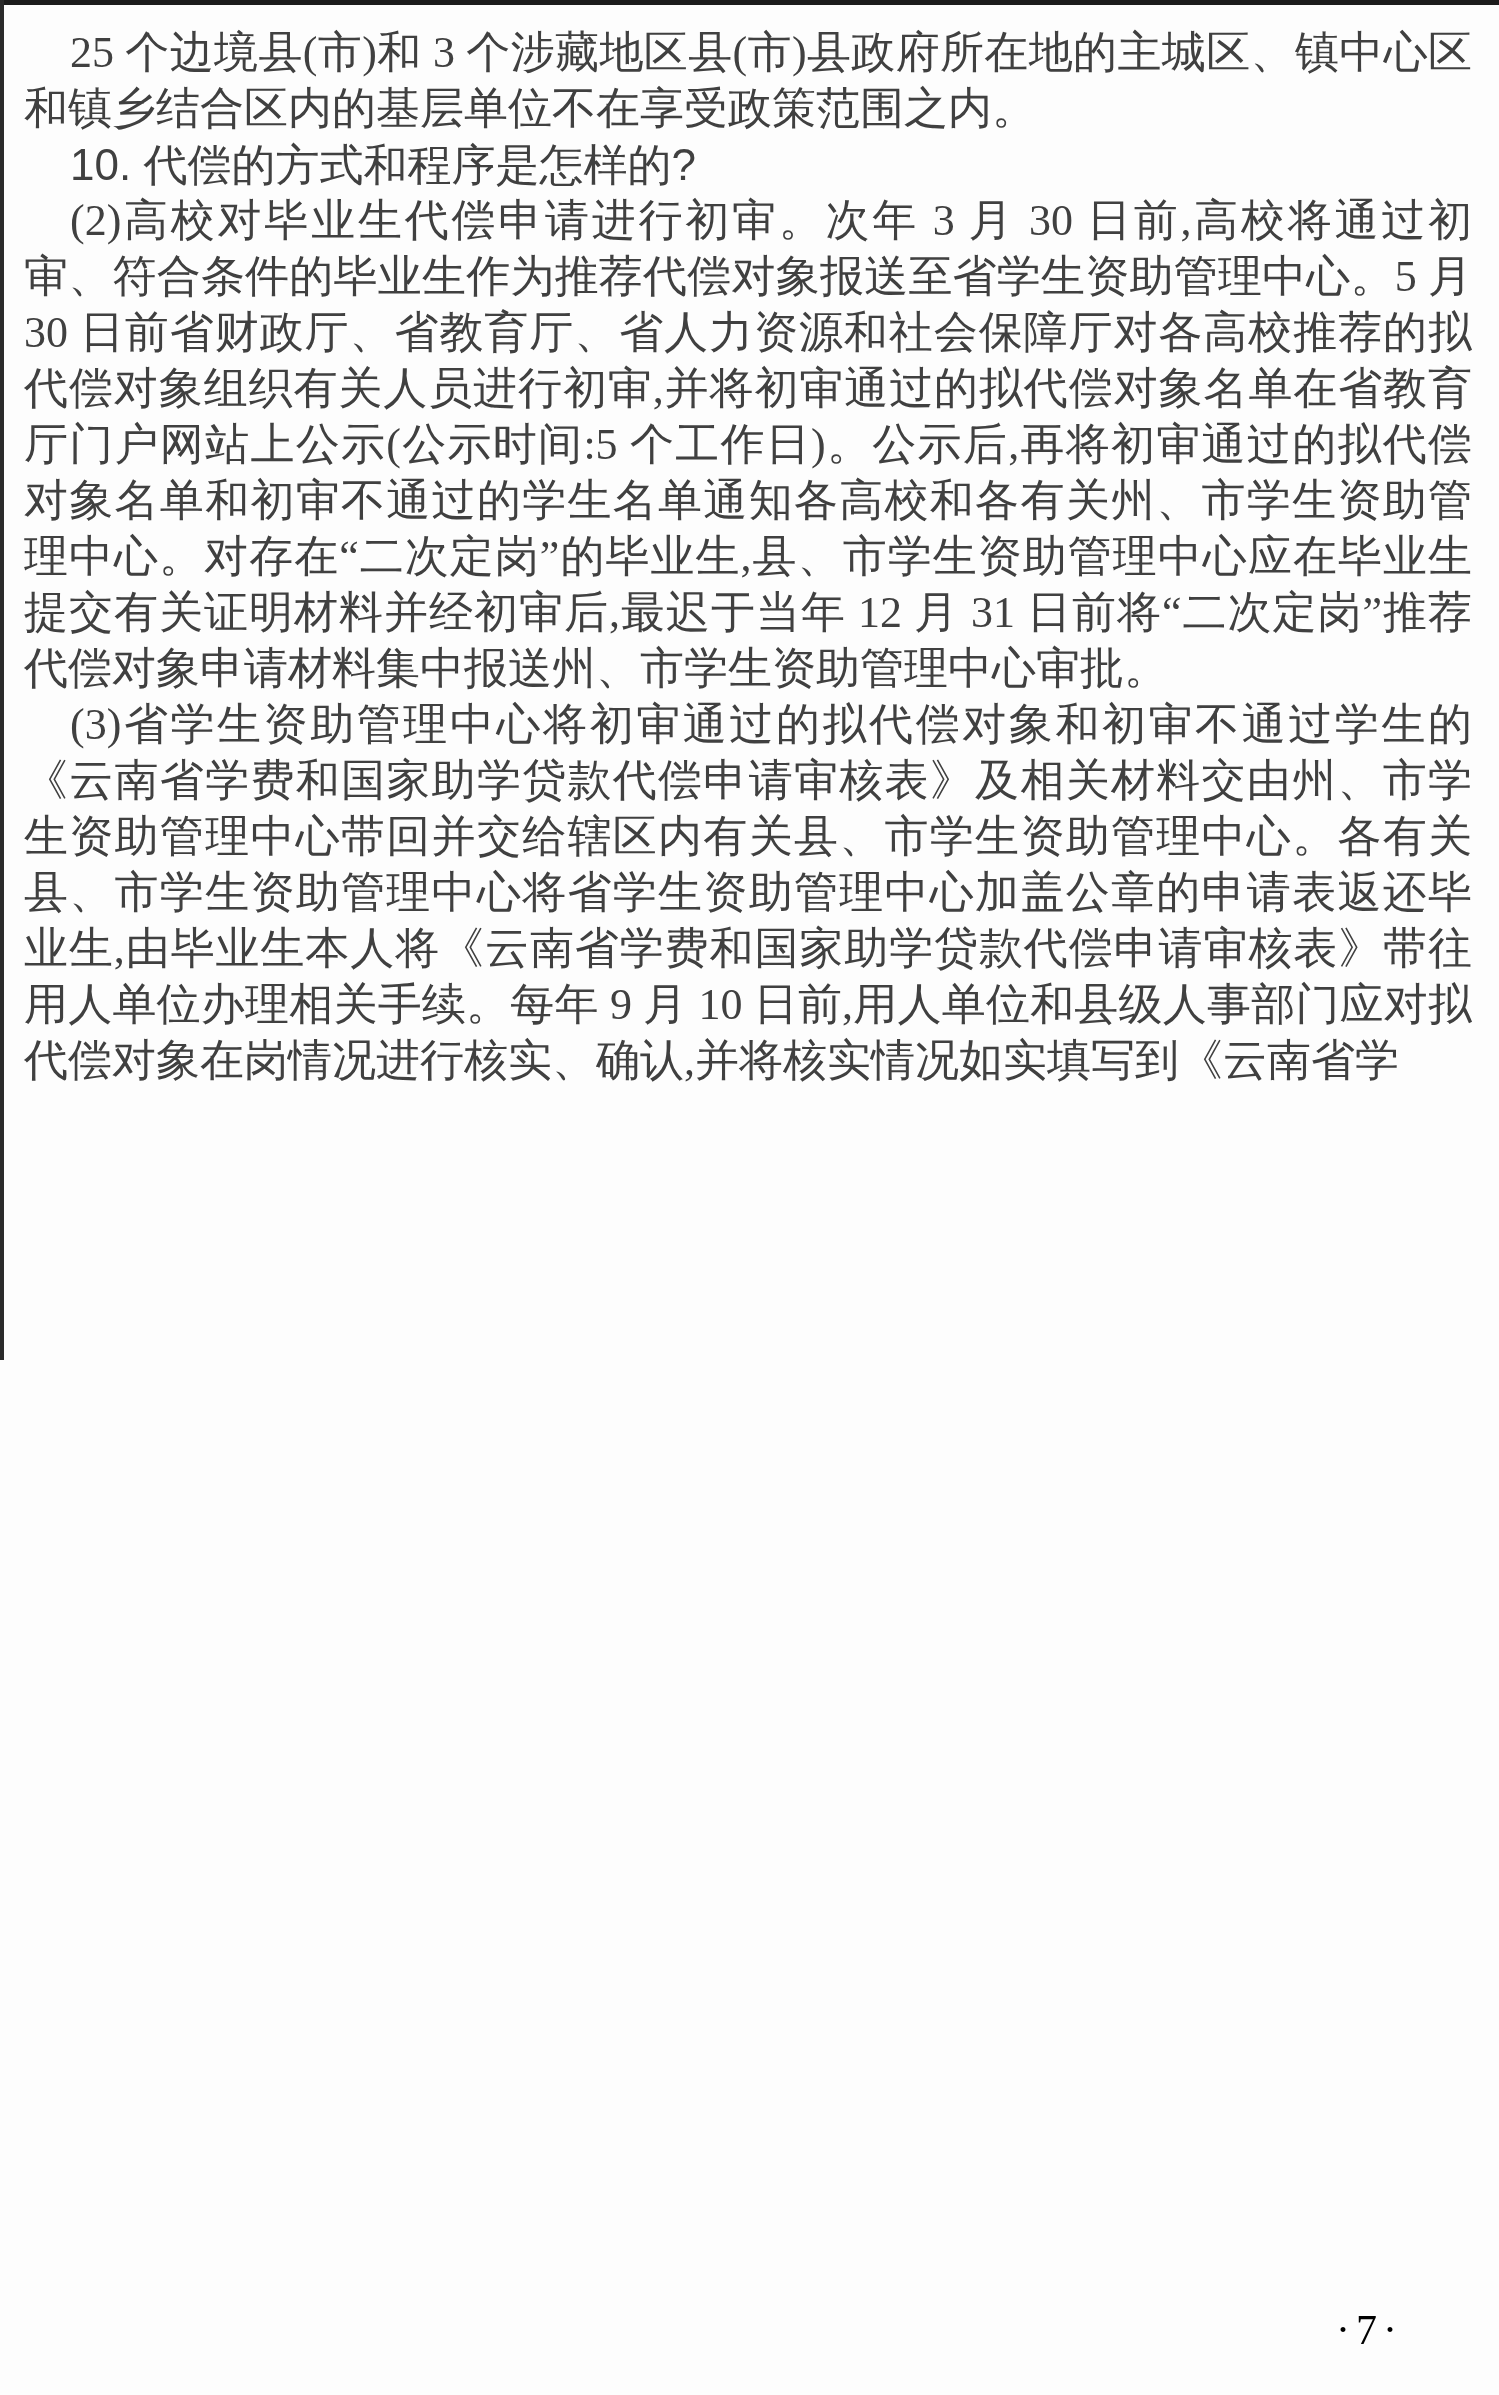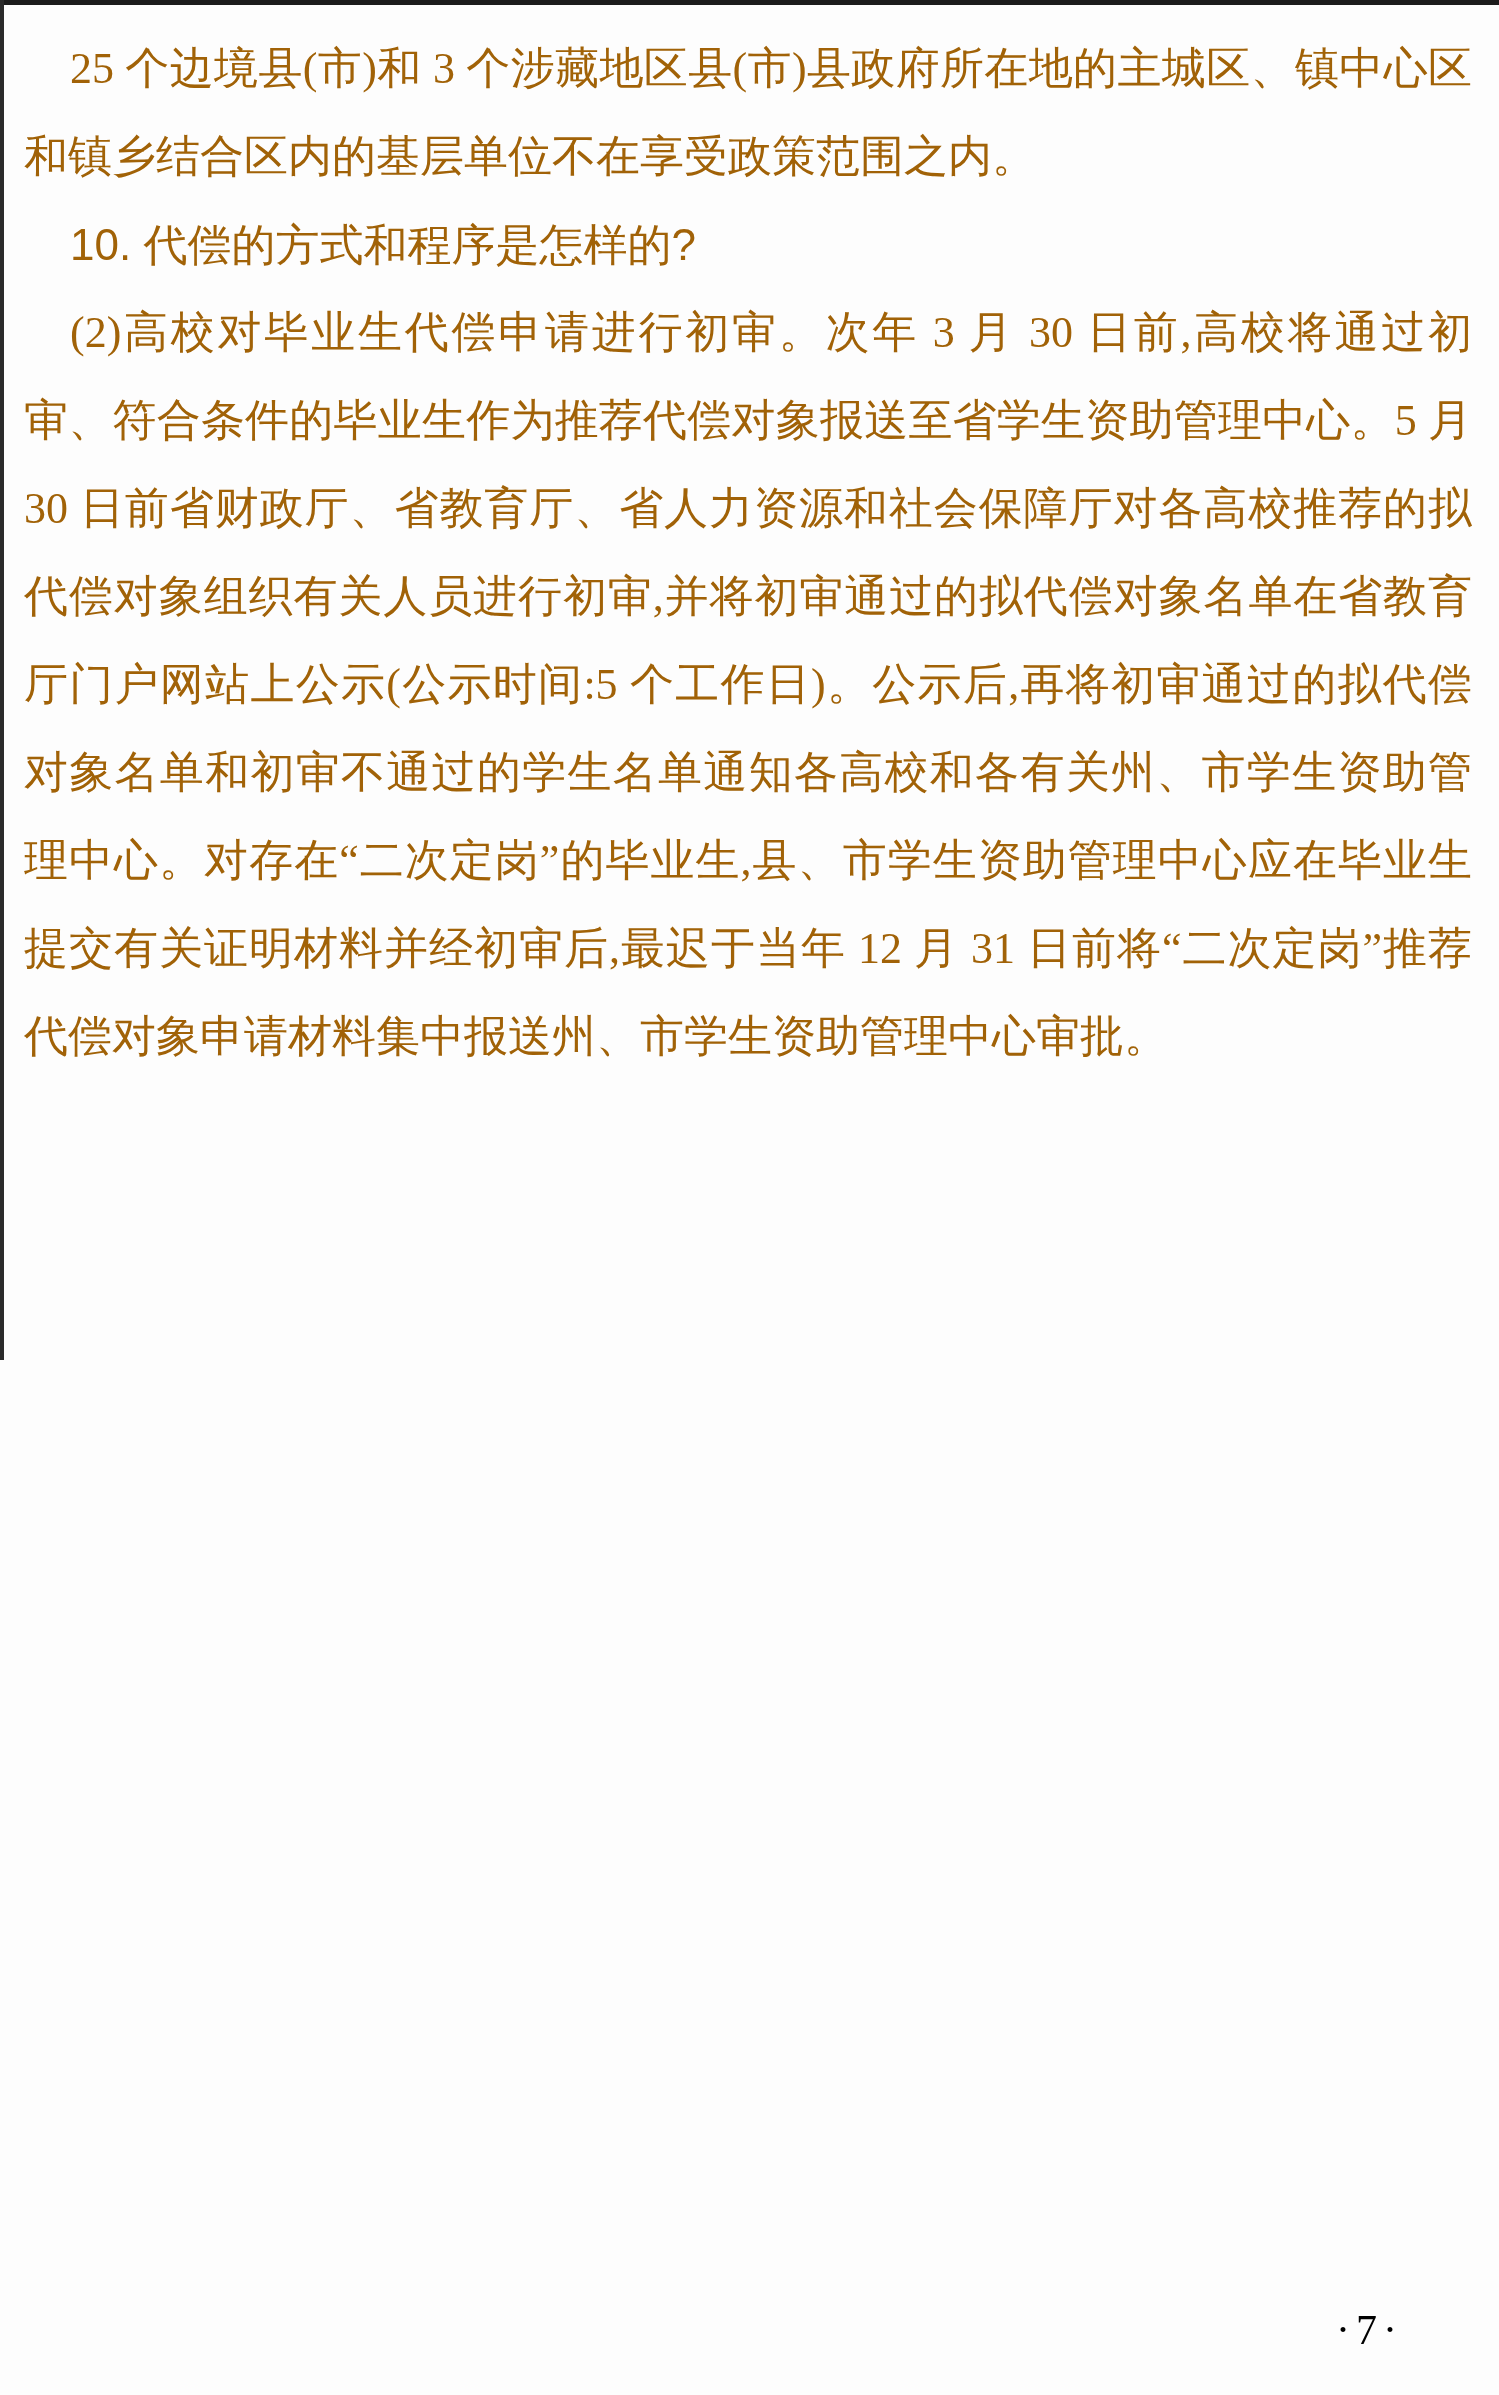--- a/index.html
+++ b/index.html
@@ -28,23 +28,23 @@
     width: 4px; height: 1360px;
     background: #2a2a2a;
   }
   .content {
     position: absolute;
     left: 24px;
     top: 25px;
     width: 1448px;
     font-family: "Liberation Serif", "DejaVu Serif", serif;
     font-size: 44px;
-    line-height: 88px;
+    line-height: 56px;
     text-align: justify;
-    color: #a16207;
+    color: #404040;
   }
   .para {
     margin: 0;
     text-indent: 46px;
   }
   .heading, .bold {
     font-family: "Liberation Sans", "DejaVu Sans", sans-serif;
     font-weight: 400;
   }
   .footer {
@@ -67,16 +67,17 @@
   <div class="content">
     <p class="para">25 个边境县(市)和 3 个涉藏地区县(市)县政府所在地的主城区、镇中心区和镇乡结合区内的基层单位不在享受政策范围之内。</p>
 
     <p class="para heading">10. 代偿的方式和程序是怎样的?</p>
 
 
 
 
     <p class="para">(2)高校对毕业生代偿申请进行初审。次年 3 月 30 日前,高校将通过初审、符合条件的毕业生作为推荐代偿对象报送至省学生资助管理中心。5 月 30 日前省财政厅、省教育厅、省人力资源和社会保障厅对各高校推荐的拟代偿对象组织有关人员进行初审,并将初审通过的拟代偿对象名单在省教育厅门户网站上公示(公示时间:5 个工作日)。公示后,再将初审通过的拟代偿对象名单和初审不通过的学生名单通知各高校和各有关州、市学生资助管理中心。对存在“二次定岗”的毕业生,县、市学生资助管理中心应在毕业生提交有关证明材料并经初审后,最迟于当年 12 月 31 日前将“二次定岗”推荐代偿对象申请材料集中报送州、市学生资助管理中心审批。</p>
 
+    <p class="para">(3)省学生资助管理中心将初审通过的拟代偿对象和初审不通过学生的《云南省学费和国家助学贷款代偿申请审核表》及相关材料交由州、市学生资助管理中心带回并交给辖区内有关县、市学生资助管理中心。各有关县、市学生资助管理中心将省学生资助管理中心加盖公章的申请表返还毕业生,由毕业生本人将《云南省学费和国家助学贷款代偿申请审核表》带往用人单位办理相关手续。每年 9 月 10 日前,用人单位和县级人事部门应对拟代偿对象在岗情况进行核实、确认,并将核实情况如实填写到《云南省学</p>
   </div>
 
   <div class="footer">·7·</div>
 </div>
 
 </body></html>

